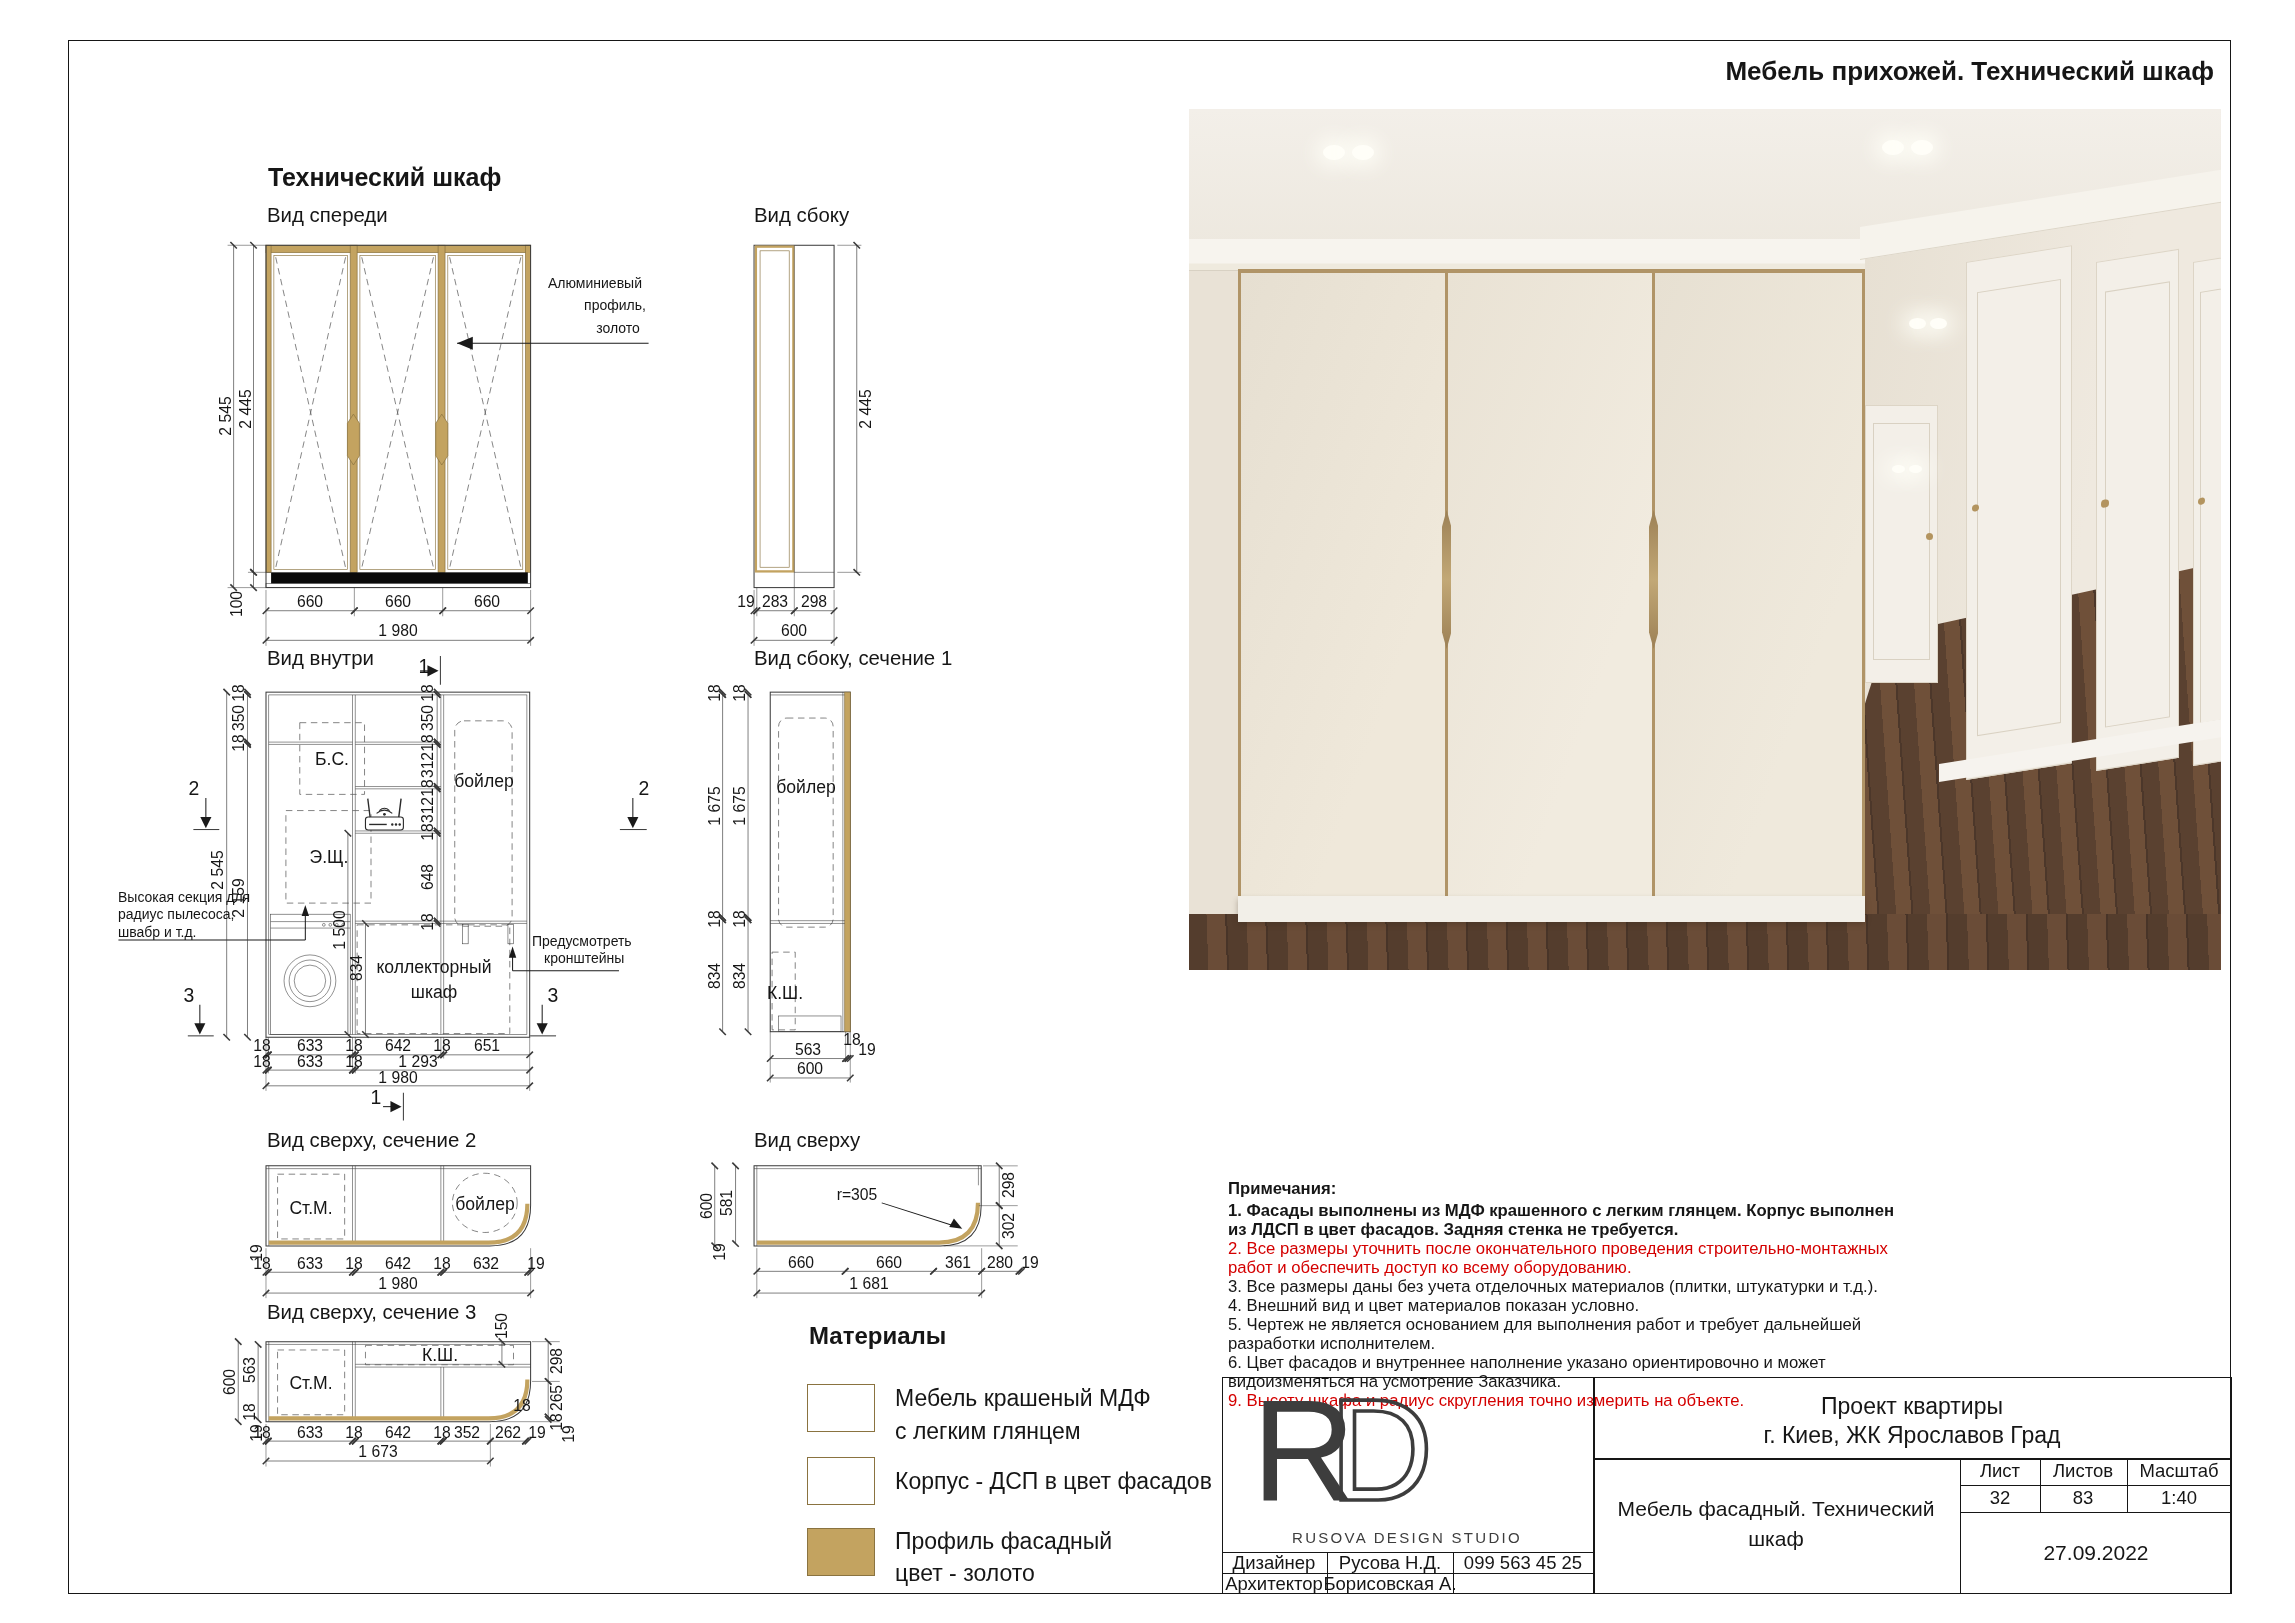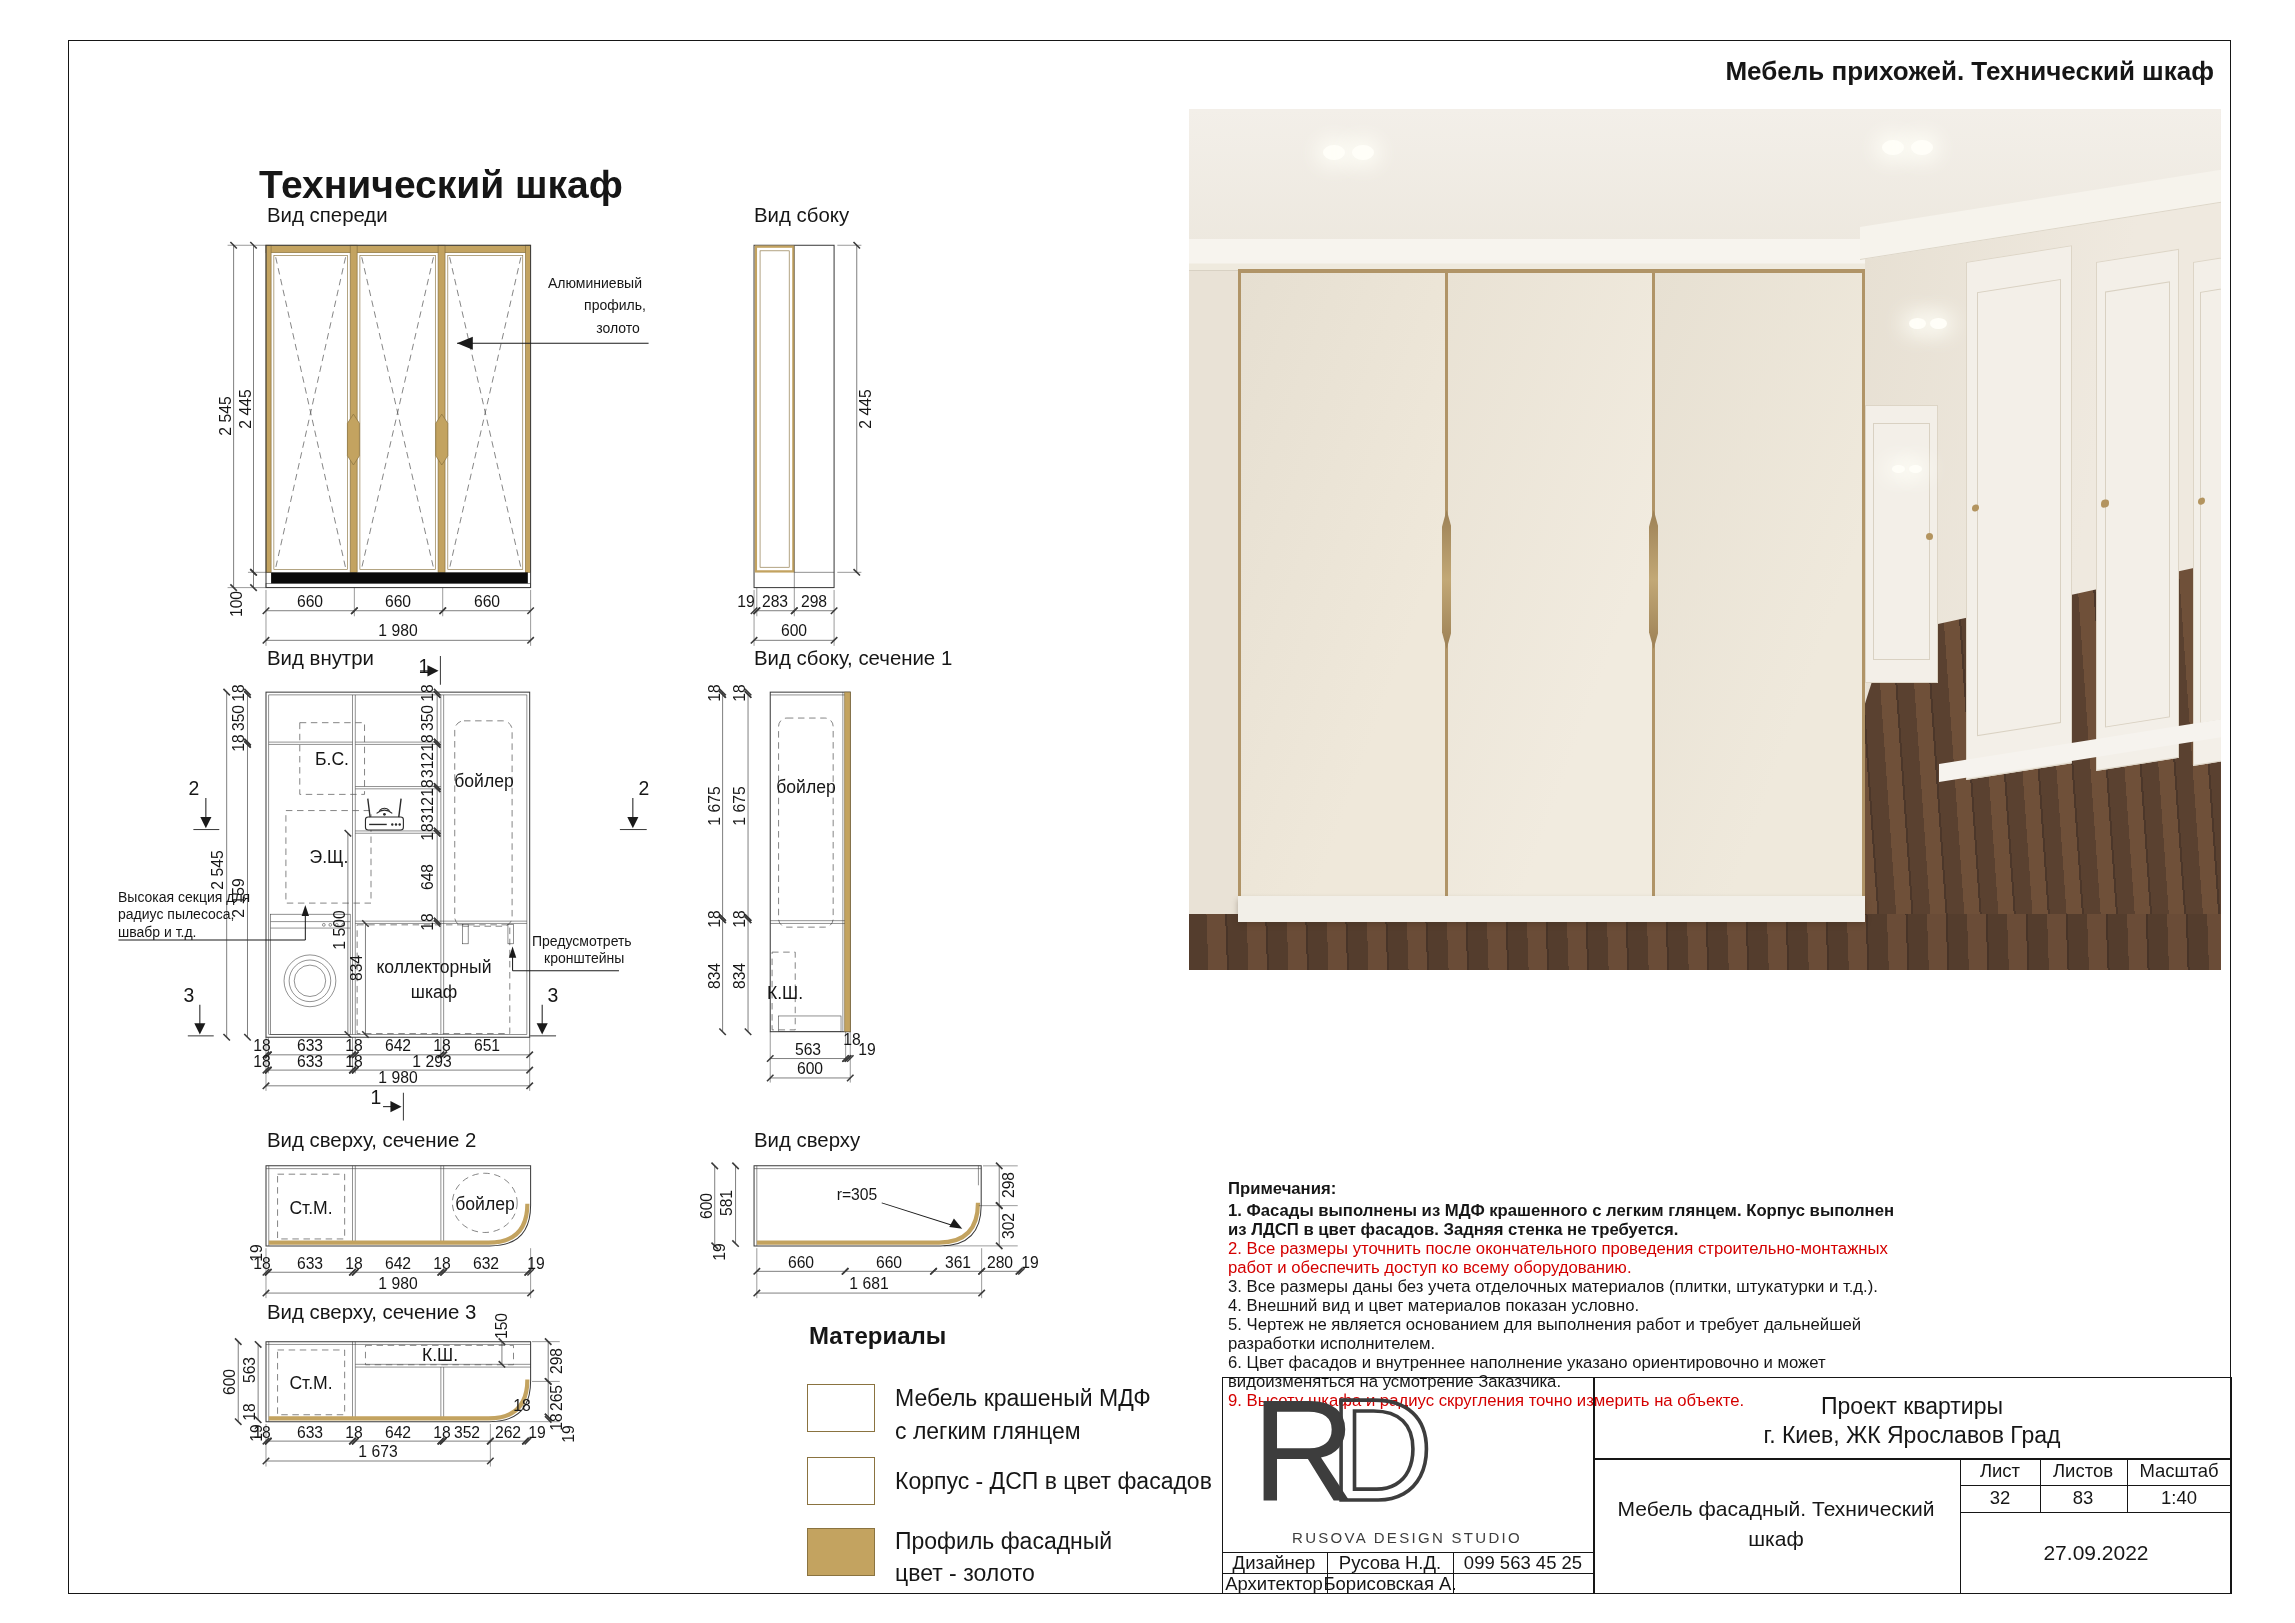--- a/index.html
+++ b/index.html
@@ -45,21 +45,21 @@
   .knob{position:absolute;width:7.4px;height:7.4px;border-radius:50%;background:#b3945f;}
 </style>
 </head>
 <body>
 
 <div id="canvas">
 
   <div id="frame"></div>
 
   <div class="lab b" style="right:81px;top:56px;font-size:26px;position:absolute;">Мебель прихожей. Технический шкаф</div>
-  <div class="lab b" style="left:259px;top:163px;font-size:39px;">Технический шкаф</div>
+  <div class="lab b" style="left:268px;top:163px;font-size:25px;">Технический шкаф</div>
 
   <div class="lab vt" style="left:267px;top:204px;">Вид спереди</div>
   <div class="lab vt" style="left:754px;top:204px;">Вид сбоку</div>
   <div class="lab vt" style="left:267px;top:647px;">Вид внутри</div>
   <div class="lab vt" style="left:754px;top:647px;">Вид сбоку, сечение 1</div>
   <div class="lab vt" style="left:267px;top:1129px;">Вид сверху, сечение 2</div>
   <div class="lab vt" style="left:754px;top:1129px;">Вид сверху</div>
   <div class="lab vt" style="left:267px;top:1301px;">Вид сверху, сечение 3</div>
 
   <svg class="lines" width="2295" height="1623" viewBox="0 0 4961 3508">
@@ -396,21 +396,21 @@
 
   <div class="lab d c" style="left:262px;top:1046px;">18</div>
   <div class="lab d c" style="left:310px;top:1046px;">633</div>
   <div class="lab d c" style="left:354px;top:1046px;">18</div>
   <div class="lab d c" style="left:398px;top:1046px;">642</div>
   <div class="lab d c" style="left:442px;top:1046px;">18</div>
   <div class="lab d c" style="left:487px;top:1046px;">651</div>
   <div class="lab d c" style="left:262px;top:1062px;">18</div>
   <div class="lab d c" style="left:310px;top:1062px;">633</div>
   <div class="lab d c" style="left:354px;top:1062px;">18</div>
-  <div class="lab d c" style="left:432px;top:1062px;">1 293</div>
+  <div class="lab d c" style="left:418px;top:1062px;">1 293</div>
   <div class="lab d c" style="left:398px;top:1078px;">1 980</div>
 
   <div class="lab in c" style="left:332px;top:759px;text-align:right;">Б.С.</div>
   <div class="lab in c" style="left:329px;top:857px;">Э.Щ.</div>
   <div class="lab in c" style="left:484px;top:781px;">бойлер</div>
   <div class="lab in c" style="left:434px;top:967px;">коллекторный</div>
   <div class="lab in c" style="left:434px;top:992px;">шкаф</div>
   <div class="lab sm" style="left:118px;top:889px;">Высокая секция для</div>
   <div class="lab sm" style="left:118px;top:906px;">радиус пылесоса,</div>
   <div class="lab sm" style="left:118px;top:924px;">швабр и т.д.</div>

